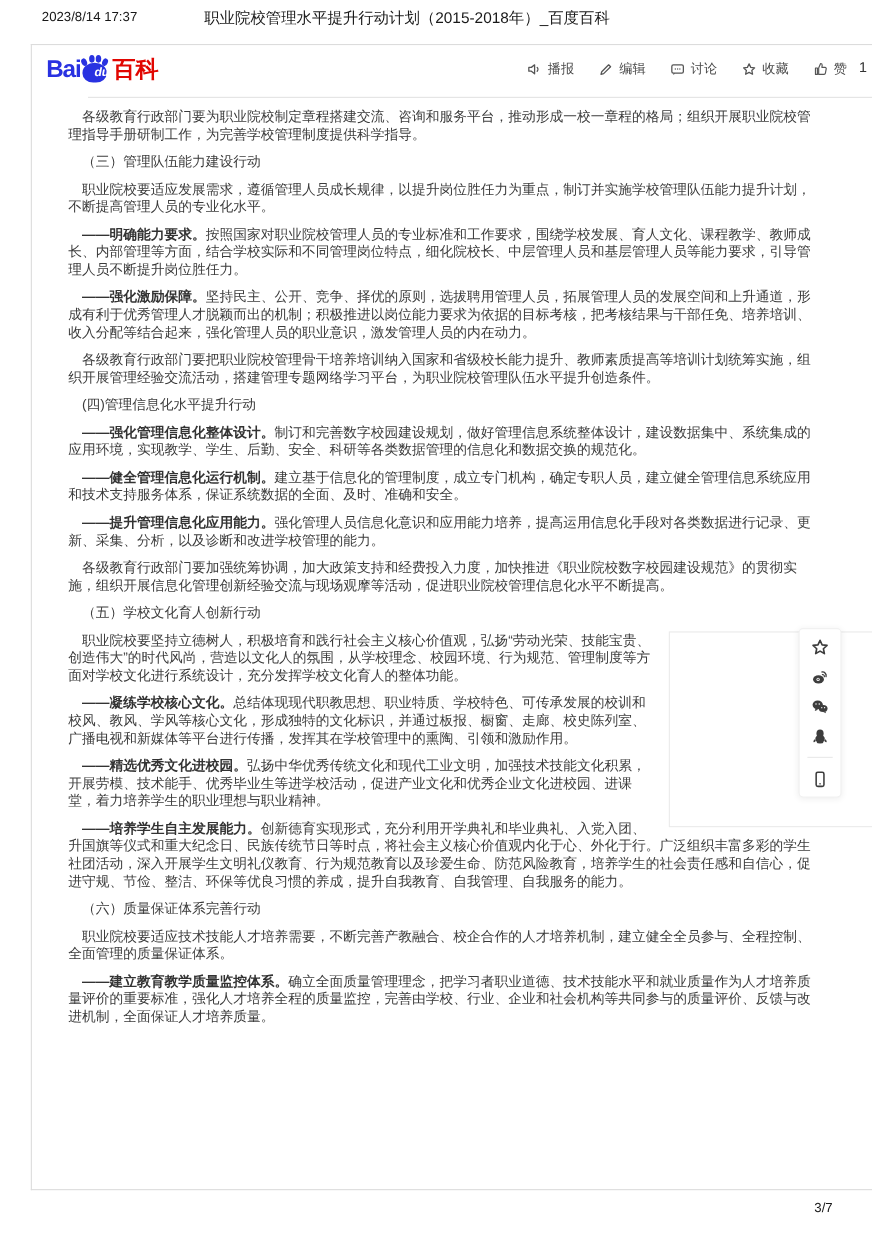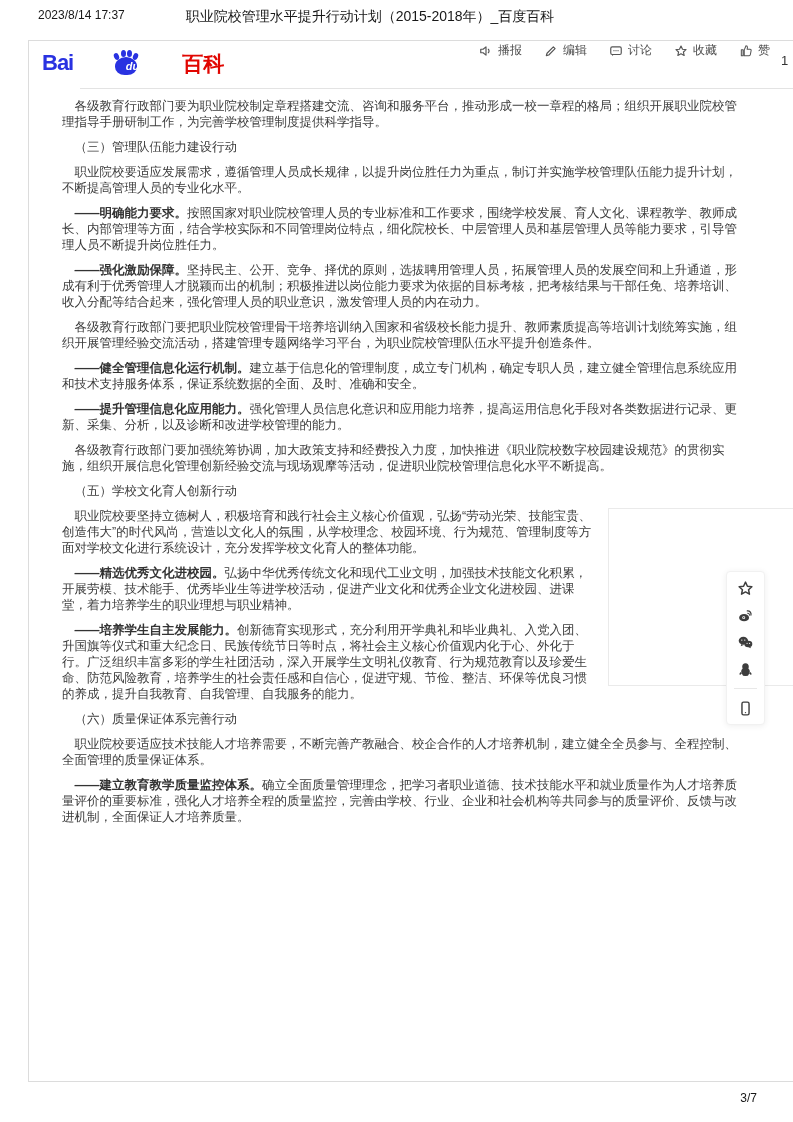--- a/index.html
+++ b/index.html
@@ -12,32 +12,32 @@
   .print-date{position:absolute;left:38px;top:8px;font-size:12px;color:#181818;}
   .print-title{position:absolute;left:0;top:8px;width:740px;text-align:center;font-size:14px;color:#181818;}
   .footer-url{position:absolute;left:34px;top:1091px;font-size:12px;color:#181818;margin-top:48px;}
   .footer-page{position:absolute;right:36px;top:1091px;font-size:12px;color:#181818;}
   
   .card{
     position:absolute;left:28px;top:40px;width:766px;height:1040px;
     border:1px solid #dcdcdc;border-right:none;background:#fff;overflow:hidden;
   }
   
-  .logo{position:absolute;left:13px;top:9px;display:flex;align-items:flex-end;cursor:pointer;gap:40px;}
+  .logo{position:absolute;left:13px;top:9px;display:flex;align-items:flex-end;cursor:pointer;}
   .logo .bai{font-size:22px;line-height:26px;font-weight:bold;color:var(--brand-blue);letter-spacing:-1px;}
   .paw{position:relative;width:25px;height:26px;margin:0 1px;}
   .paw .pad{position:absolute;left:1px;top:7px;width:22px;height:18px;background:var(--brand-blue);border-radius:52% 52% 46% 46%;}
   .paw .toe{position:absolute;width:5px;height:7px;background:var(--brand-blue);border-radius:50%;}
   .paw .t1{left:0;top:3px;transform:rotate(-24deg);}
   .paw .t2{left:7px;top:0;}
   .paw .t3{left:13px;top:0;}
   .paw .t4{left:19px;top:3px;transform:rotate(24deg);}
   .paw b{position:absolute;left:0;right:0;top:10px;text-align:right;color:#fff;font-size:11px;line-height:12px;font-style:italic;font-weight:bold;}
   .logo .suffix{font-size:21px;line-height:25px;font-weight:bold;color:var(--brand-red);margin-left:2px;}
-  .toolbar{position:absolute;left:450px;top:1px;display:flex;gap:22px;align-items:flex-start;}
+  .toolbar{position:absolute;left:450px;top:13px;display:flex;gap:22px;align-items:flex-start;}
   .tb-item{display:flex;align-items:center;gap:5px;font-size:12px;color:#4a4a4a;cursor:pointer;white-space:nowrap;}
   .tb-item svg{width:14px;height:14px;color:#555;}
   .clipped-glyph{position:absolute;left:752px;top:12px;font-size:13px;color:#333;}
   .head-divider{position:absolute;left:51px;right:-1px;top:47px;height:1px;background:#e3e3e3;}
   
   .article{position:absolute;left:33px;top:48px;width:676px;color:#3b3b3b;}
   .article p{margin:9px 0;font-size:12.5px;line-height:16px;text-indent:1em;}
   .article p b{font-weight:bold;color:#333;}
   .article .link{color:var(--link);cursor:pointer;text-decoration:none;}
   .ad-float{float:right;width:186px;height:176px;margin:0 -58px 4px 10px;border:1px solid #eaeaea;background:#fff;}
@@ -121,25 +121,28 @@
   <div class="clipped-glyph">1</div>
   <div class="head-divider"></div>
 
   <div class="article" id="article">
       <p>各级教育行政部门要为职业院校制定章程搭建交流、咨询和服务平台，推动形成一校一章程的格局；组织开展职业院校管理指导手册研制工作，为完善学校管理制度提供科学指导。</p>
       <p>（三）管理队伍能力建设行动</p>
       <p>职业院校要适应发展需求，遵循管理人员成长规律，以提升岗位胜任力为重点，制订并实施学校管理队伍能力提升计划，不断提高管理人员的专业化水平。</p>
       <p><b>——明确能力要求。</b>按照国家对职业院校管理人员的专业标准和工作要求，围绕学校发展、育人文化、课程教学、教师成长、内部管理等方面，结合学校实际和不同管理岗位特点，细化院校长、中层管理人员和基层管理人员等能力要求，引导管理人员不断提升岗位胜任力。</p>
       <p><b>——强化激励保障。</b>坚持民主、公开、竞争、择优的原则，选拔聘用管理人员，拓展管理人员的发展空间和上升通道，形成有利于优秀管理人才脱颖而出的机制；积极推进以岗位能力要求为依据的目标考核，把考核结果与干部任免、培养培训、收入分配等结合起来，强化管理人员的职业意识，激发管理人员的内在动力。</p>
       <p>各级教育行政部门要把职业院校管理骨干培养培训纳入国家和省级校长能力提升、教师素质提高等培训计划统筹实施，组织开展管理经验交流活动，搭建管理专题网络学习平台，为职业院校管理队伍水平提升创造条件。</p>
+      <p>(四)管理信息化水平提升行动</p>
+      <p><b>——强化管理信息化整体设计。</b>制订和完善数字校园建设规划，做好管理信息系统整体设计，建设数据集中、系统集成的应用环境，实现教学、学生、后勤、安全、科研等各类数据管理的信息化和数据交换的规范化。</p>
       <p><b>——健全管理信息化运行机制。</b>建立基于信息化的管理制度，成立专门机构，确定专职人员，建立健全管理信息系统应用和技术支持服务体系，保证系统数据的全面、及时、准确和安全。</p>
       <p><b>——提升管理信息化应用能力。</b>强化管理人员信息化意识和应用能力培养，提高运用信息化手段对各类数据进行记录、更新、采集、分析，以及诊断和改进学校管理的能力。</p>
       <p>各级教育行政部门要加强统筹协调，加大政策支持和经费投入力度，加快推进《职业院校数字校园建设规范》的贯彻实施，组织开展信息化管理创新经验交流与现场观摩等活动，促进职业院校管理信息化水平不断提高。</p>
       <p>（五）学校文化育人创新行动</p>
       <p><span class="ad-float"></span>职业院校要坚持立德树人，积极培育和践行社会主义核心价值观，弘扬“劳动光荣、技能宝贵、创造伟大”的时代风尚，营造以文化人的氛围，从学校理念、校园环境、行为规范、管理制度等方面对学校文化进行系统设计，充分发挥学校文化育人的整体功能。</p>
+      <p><b>——凝练学校核心文化。</b>总结体现现代职教思想、职业特质、学校特色、可传承发展的校训和校风、教风、学风等核心文化，形成独特的文化标识，并通过板报、橱窗、走廊、校史陈列室、广播电视和新媒体等平台进行传播，发挥其在学校管理中的熏陶、引领和激励作用。</p>
       <p><b>——精选优秀文化进校园。</b>弘扬中华优秀传统文化和现代工业文明，加强技术技能文化积累，开展劳模、技术能手、优秀毕业生等进学校活动，促进产业文化和优秀企业文化进校园、进课堂，着力培养学生的职业理想与职业精神。</p>
       <p><b>——培养学生自主发展能力。</b>创新德育实现形式，充分利用开学典礼和毕业典礼、入党入团、升国旗等仪式和重大纪念日、民族传统节日等时点，将社会主义核心价值观内化于心、外化于行。广泛组织丰富多彩的学生社团活动，深入开展学生文明礼仪教育、行为规范教育以及珍爱生命、防范风险教育，培养学生的社会责任感和自信心，促进守规、节俭、整洁、环保等优良习惯的养成，提升自我教育、自我管理、自我服务的能力。</p>
       <p>（六）质量保证体系完善行动</p>
       <p>职业院校要适应技术技能人才培养需要，不断完善产教融合、校企合作的人才培养机制，建立健全全员参与、全程控制、全面管理的质量保证体系。</p>
       <p><b>——建立教育教学质量监控体系。</b>确立全面质量管理理念，把学习者职业道德、技术技能水平和就业质量作为人才培养质量评价的重要标准，强化人才培养全程的质量监控，完善由学校、行业、企业和社会机构等共同参与的质量评价、反馈与改进机制，全面保证人才培养质量。</p>
     </div>
 </div>
 
 <div class="share-panel" id="share-panel">
     <span class="share-item">

